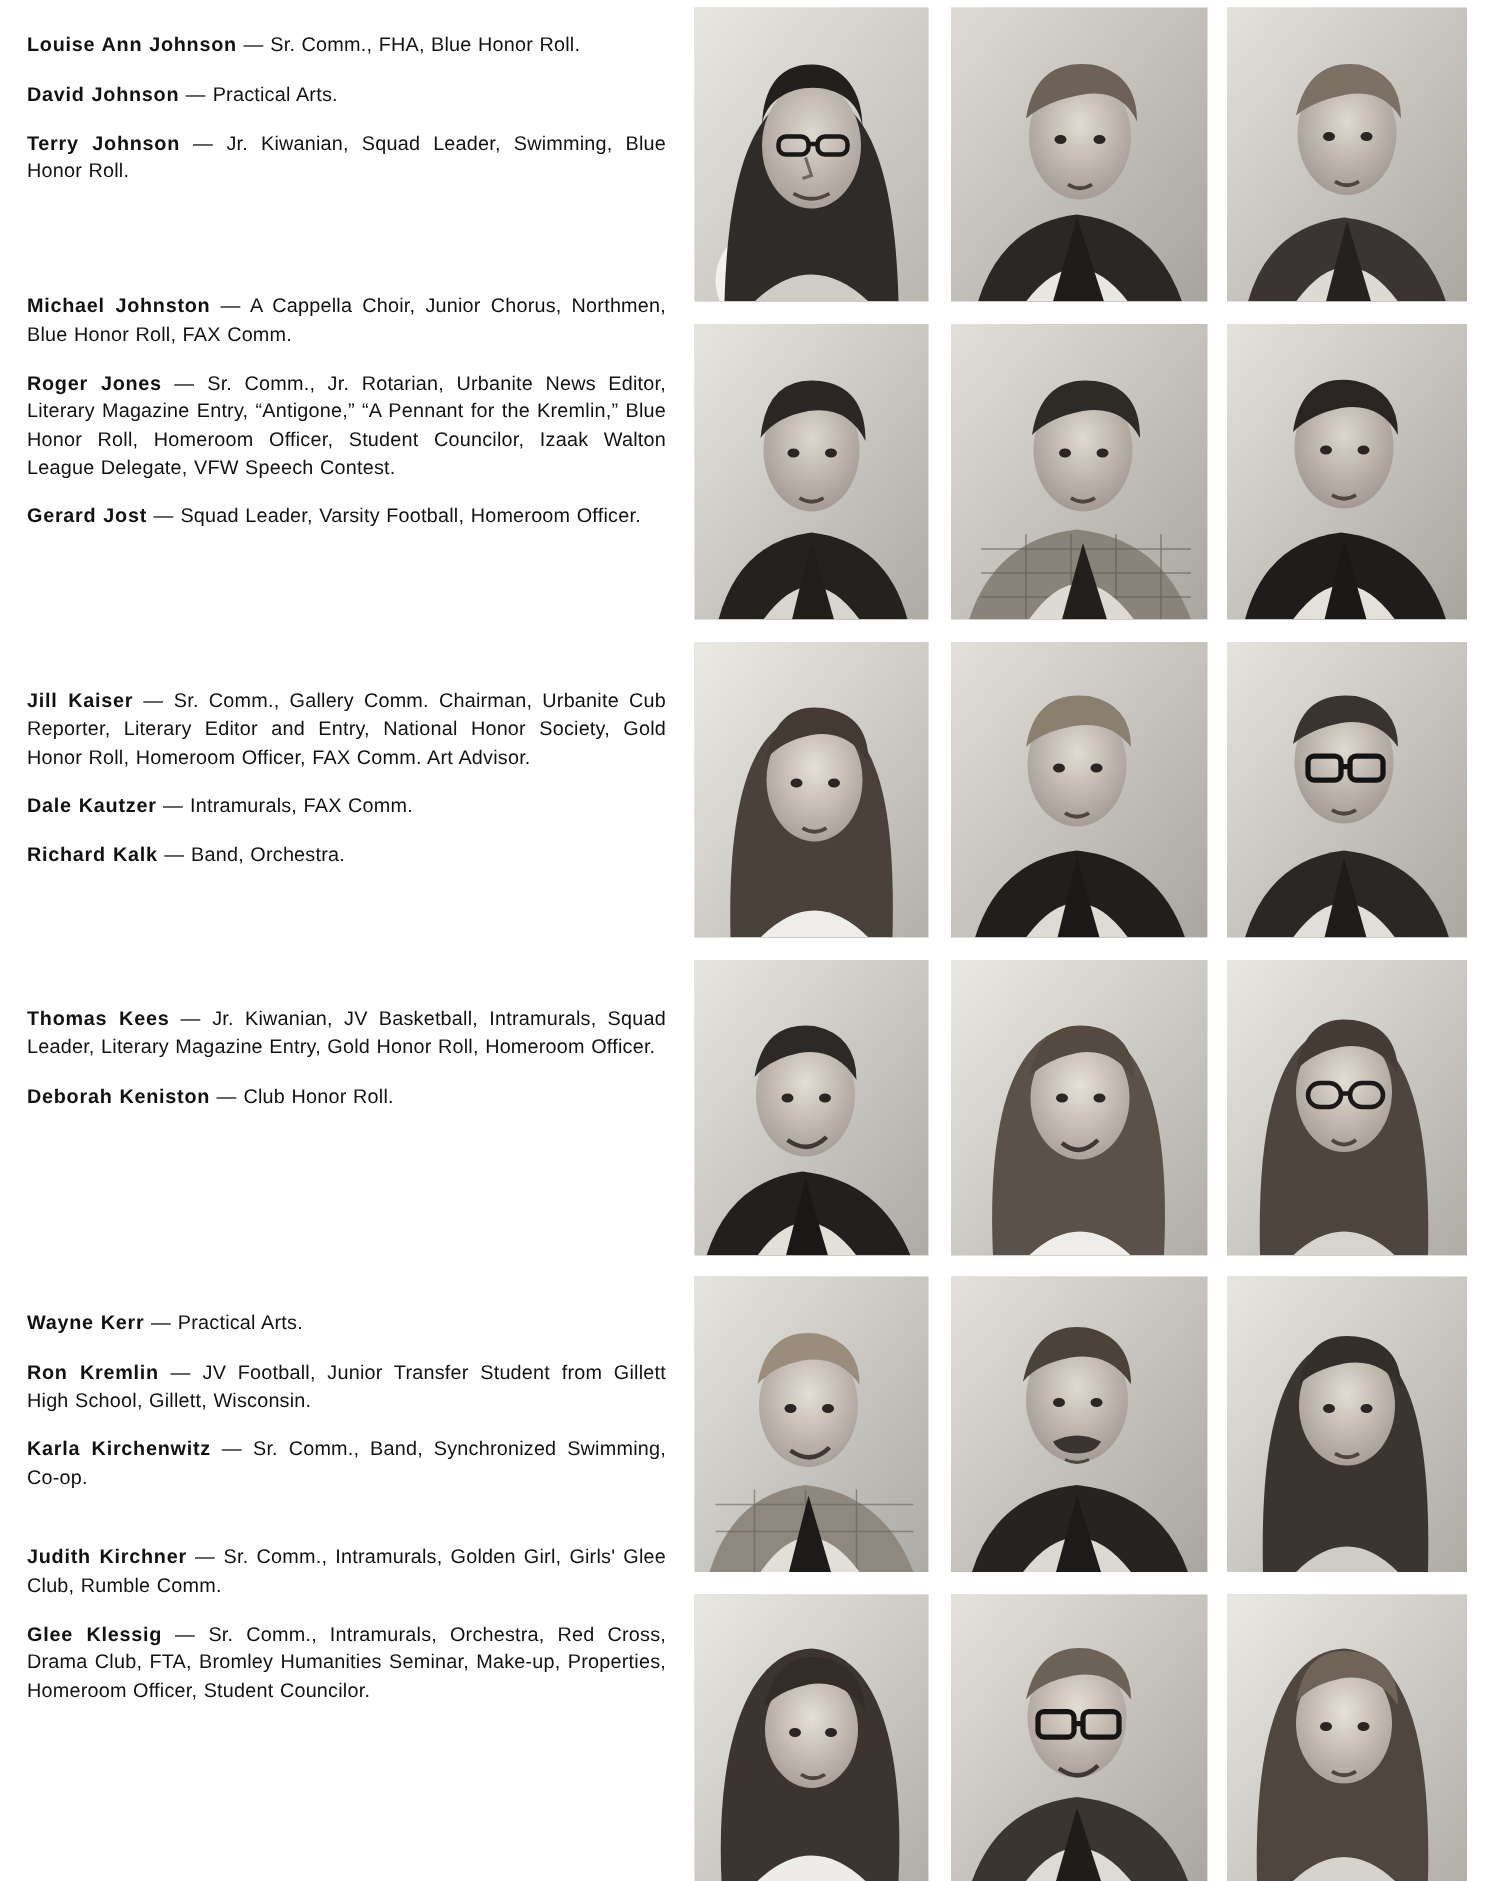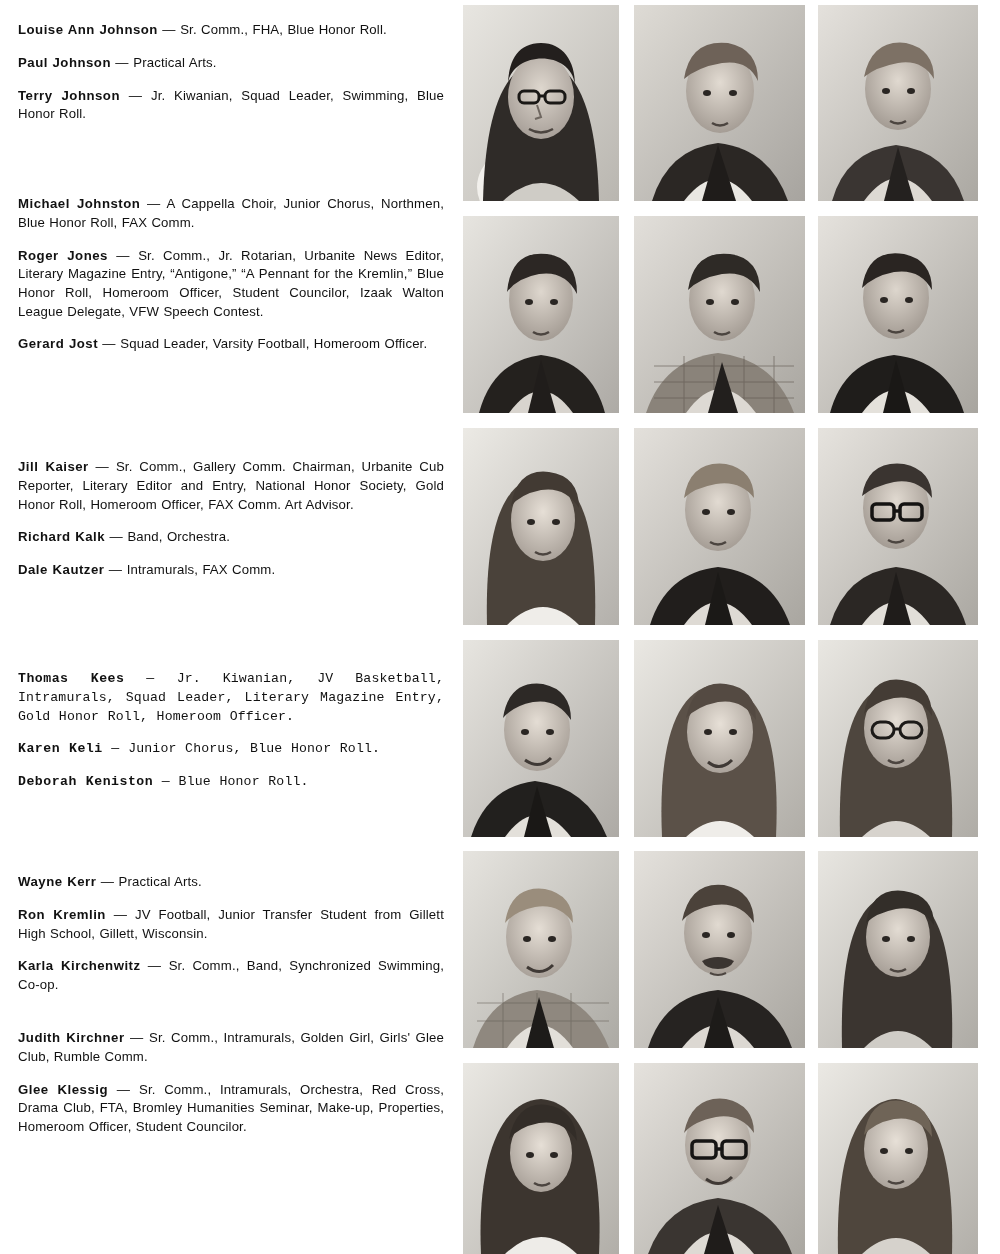--- a/index.html
+++ b/index.html
@@ -86,21 +86,21 @@
 
   <div class="entries-column">
 
     <div class="entry-group" style="top:8px;">
       <p class="entry">
         <span class="name">Louise Ann Johnson</span>
         <span class="dash">—</span>
         <span class="acts">Sr. Comm., FHA, Blue Honor Roll.</span>
       </p>
       <p class="entry">
-        <span class="name">Paul Johnson</span>
+        <span class="name">David Johnson</span>
         <span class="dash">—</span>
         <span class="acts">Practical Arts.</span>
       </p>
       <p class="entry">
         <span class="name">Terry Johnson</span>
         <span class="dash">—</span>
         <span class="acts">Jr. Kiwanian, Squad Leader, Swimming, Blue Honor Roll.</span>
       </p>
     </div>
 
@@ -122,46 +122,41 @@
       </p>
     </div>
 
     <div class="entry-group" style="top:445px;">
       <p class="entry">
         <span class="name">Jill Kaiser</span>
         <span class="dash">—</span>
         <span class="acts">Sr. Comm., Gallery Comm. Chairman, Urbanite Cub Reporter, Literary Editor and Entry, National Honor Society, Gold Honor Roll, Homeroom Officer, FAX Comm. Art Advisor.</span>
       </p>
       <p class="entry">
+        <span class="name">Dale Kautzer</span>
+        <span class="dash">—</span>
+        <span class="acts">Intramurals, FAX Comm.</span>
+      </p>
+      <p class="entry">
         <span class="name">Richard Kalk</span>
         <span class="dash">—</span>
         <span class="acts">Band, Orchestra.</span>
       </p>
-      <p class="entry">
-        <span class="name">Dale Kautzer</span>
-        <span class="dash">—</span>
-        <span class="acts">Intramurals, FAX Comm.</span>
-      </p>
-    </div>
-
-    <div class="entry-group" style="top:657px;font-family:Liberation Mono, monospace;">
+    </div>
+
+    <div class="entry-group" style="top:657px;">
       <p class="entry">
         <span class="name">Thomas Kees</span>
         <span class="dash">—</span>
         <span class="acts">Jr. Kiwanian, JV Basketball, Intramurals, Squad Leader, Literary Magazine Entry, Gold Honor Roll, Homeroom Officer.</span>
       </p>
       <p class="entry">
-        <span class="name">Karen Keli</span>
-        <span class="dash">—</span>
-        <span class="acts">Junior Chorus, Blue Honor Roll.</span>
-      </p>
-      <p class="entry">
         <span class="name">Deborah Keniston</span>
         <span class="dash">—</span>
-        <span class="acts">Blue Honor Roll.</span>
+        <span class="acts">Club Honor Roll.</span>
       </p>
     </div>
 
     <div class="entry-group" style="top:860px;">
       <p class="entry">
         <span class="name">Wayne Kerr</span>
         <span class="dash">—</span>
         <span class="acts">Practical Arts.</span>
       </p>
       <p class="entry">

